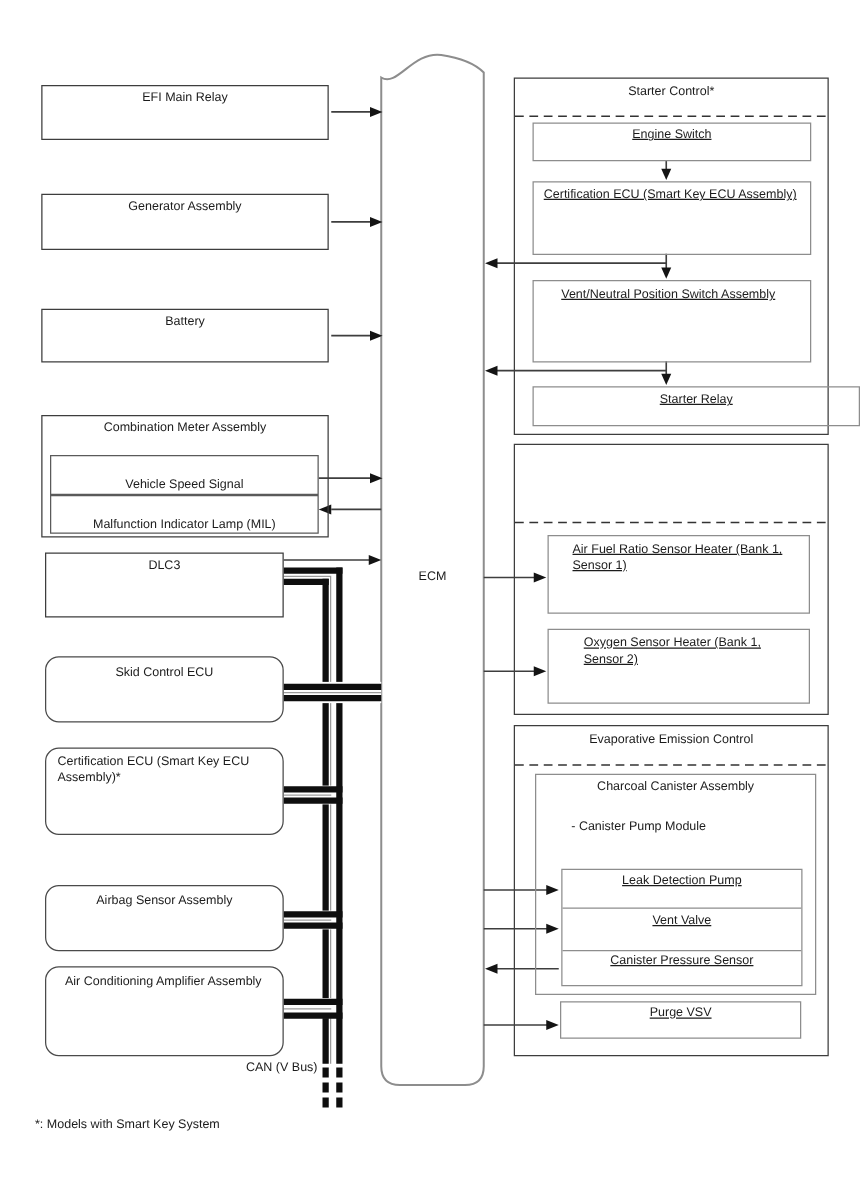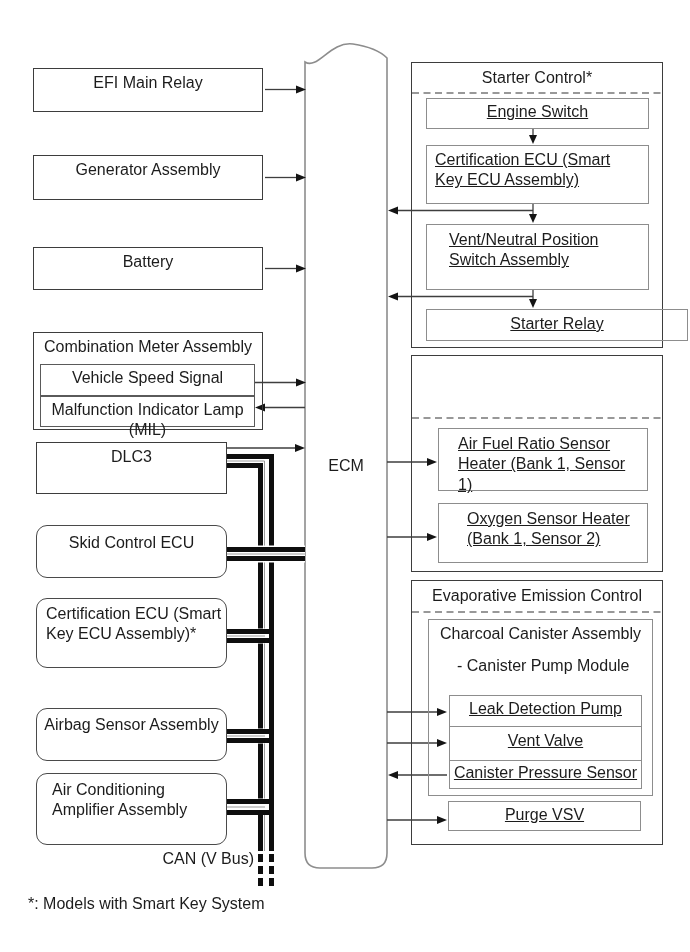--- a/index.html
+++ b/index.html
@@ -1,18 +1,18 @@
 <!DOCTYPE html>
 <html><head>
 <meta charset="utf-8">
 <style>
   html,body{margin:0;padding:0;background:#fff;}
   #canvas{
     position:relative;width:690px;height:952px;background:#ffffff;overflow:hidden;
-    font-family:"Liberation Sans", sans-serif;font-size:16px;color:#1c1c1c;line-height:1.28;
+    font-family:"Liberation Sans", sans-serif;font-size:10px;color:#1c1c1c;line-height:1.28;
   }
   #connector-layer{position:absolute;left:0;top:0;}
   .box{position:absolute;box-sizing:border-box;background:transparent;}
   .b-dark{border:1.4px solid #3d3d3d;}
   .b-mid{border:1.3px solid #5a5a5a;}
   .b-gray{border:1.3px solid #8d8d8d;text-decoration:underline;}
   .round{border:1.4px solid #4a4a4a;border-radius:11px;}
   .tc{text-align:center;padding-top:4px;}
   .label{position:absolute;}
   .row{box-sizing:border-box;text-align:center;}
@@ -125,24 +125,24 @@
     <span>Generator Assembly</span>
   </div>
 
   <div class="box b-dark tc" style="left:33px;top:247px;width:230px;height:43px;">
     <span>Battery</span>
   </div>
 
   <div class="box b-dark tc" style="left:33px;top:332px;width:230px;height:98px;">
     <span>Combination Meter Assembly</span>
   </div>
-  <div class="box b-mid tc" style="left:40px;top:364px;width:215px;height:32px;padding-top:3px;">
+  <div class="box b-mid tc" style="left:40px;top:364px;width:215px;height:32px;padding-top:17px;">
     <span>Vehicle Speed Signal</span>
   </div>
-  <div class="box b-mid tc" style="left:40px;top:396px;width:215px;height:31px;padding-top:3px;">
+  <div class="box b-mid tc" style="left:40px;top:396px;width:215px;height:31px;padding-top:17px;">
     <span>Malfunction Indicator Lamp (MIL)</span>
   </div>
 
   <div class="box b-dark tc" style="left:36px;top:442px;width:191px;height:52px;">
     <span>DLC3</span>
   </div>
 
   <div class="box round tc" style="left:36px;top:525px;width:191px;height:53px;padding-top:7px;">
     <span>Skid Control ECU</span>
   </div>

